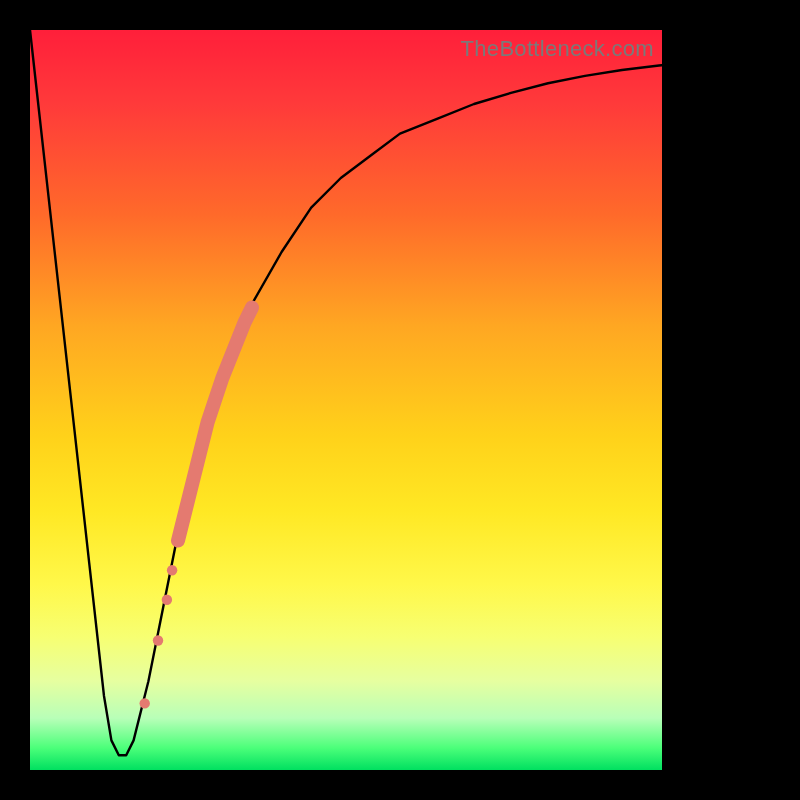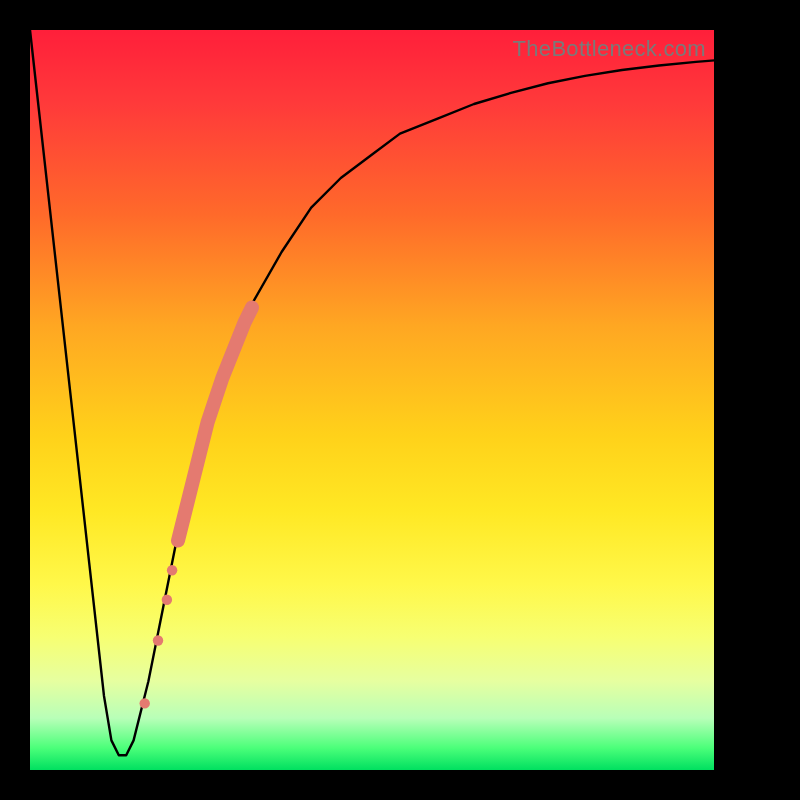--- a/index.html
+++ b/index.html
@@ -14,21 +14,21 @@
   .frame {
     position: relative;
     width: 800px;
     height: 800px;
     background: #000;
   }
   .plot {
     position: absolute;
     left: 30px;
     top: 30px;
-    width: 684px;
+    width: 632px;
     height: 740px;
     background: linear-gradient(to bottom,
       #ff1f3a 0%,
       #ff3a3a 10%,
       #ff6a2a 25%,
       #ffa722 40%,
       #ffd21a 55%,
       #ffe824 65%,
       #fff84a 75%,
       #f7ff72 82%,

